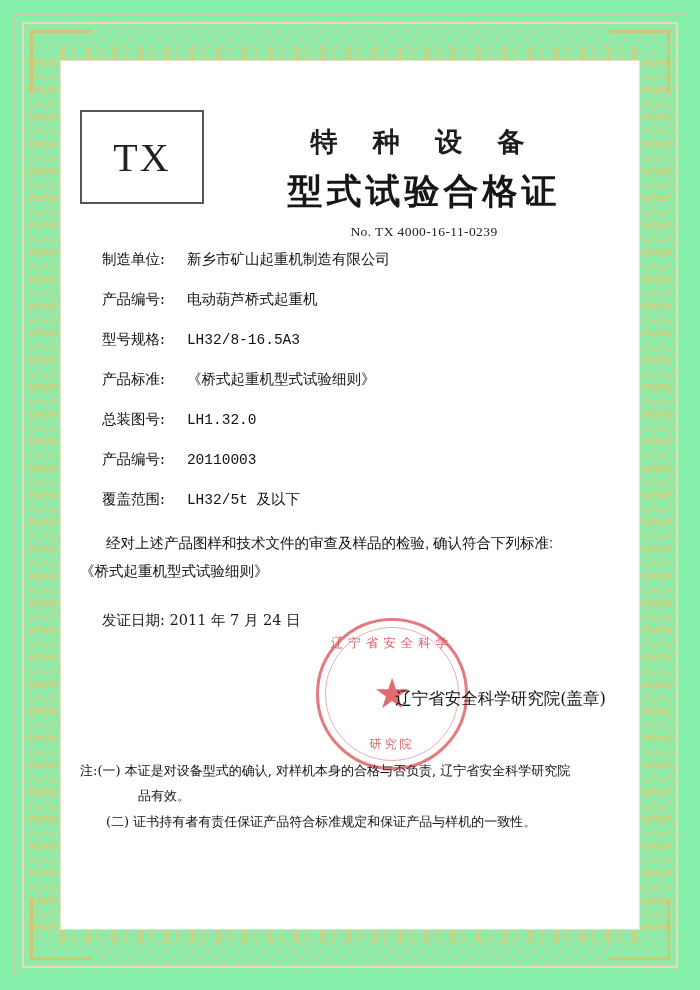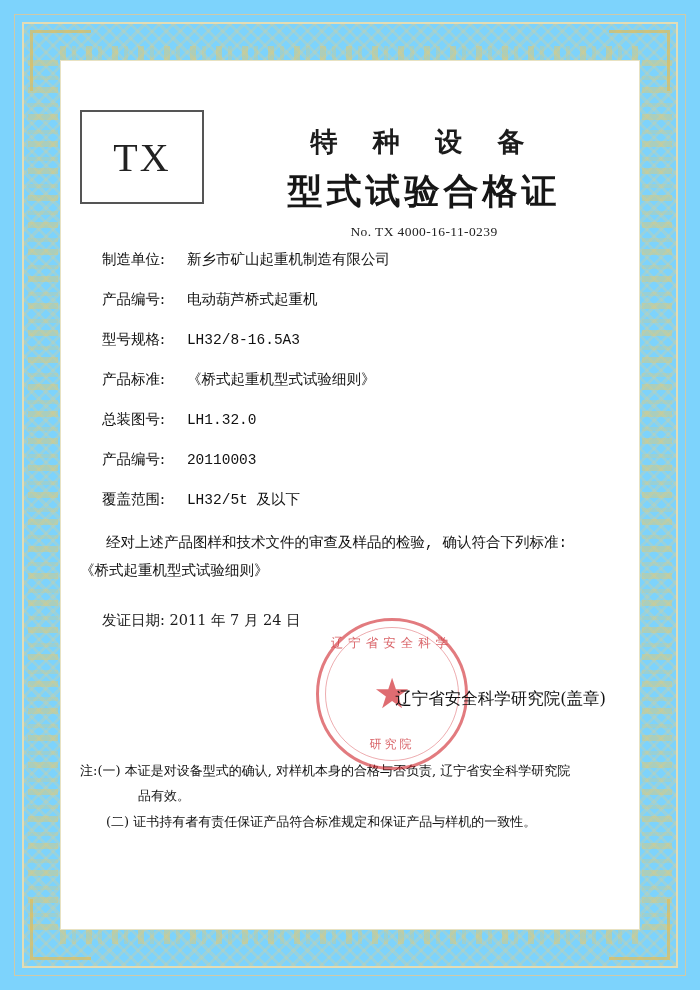--- a/index.html
+++ b/index.html
@@ -13,21 +13,21 @@
     font-family: "Liberation Serif", "DejaVu Serif", serif;
     color: #1a1a1a;
     position: relative;
     overflow: hidden;
   }
 
   
   .certificate {
     position: absolute;
     inset: 0;
-    background: #7dd3fc;
+    background: #86efac;
   }
 
   
   .frame-outer {
     position: absolute;
     left: 14px;
     top: 14px;
     right: 14px;
     bottom: 14px;
     border: 1px solid #cfc9a8;
@@ -174,21 +174,21 @@
   .field-value {
     margin-left: 22px;
     font-family: Liberation Mono, monospace;
     font-size: 14.5px;
     color: #111;
   }
 
   .statement {
     font-size: 14.5px;
     line-height: 1.9;
-    font-family: Liberation Mono, monospace;
+    font-family: Liberation Sans, sans-serif;
     color: #111;
   }
   .statement .indent { text-indent: 26px; display: block; }
   .statement .std { display: block; }
 
   .issue-row {
     margin-top: 26px;
     padding-left: 22px;
     font-size: 14.5px;
     font-family: "DejaVu Serif", serif;

